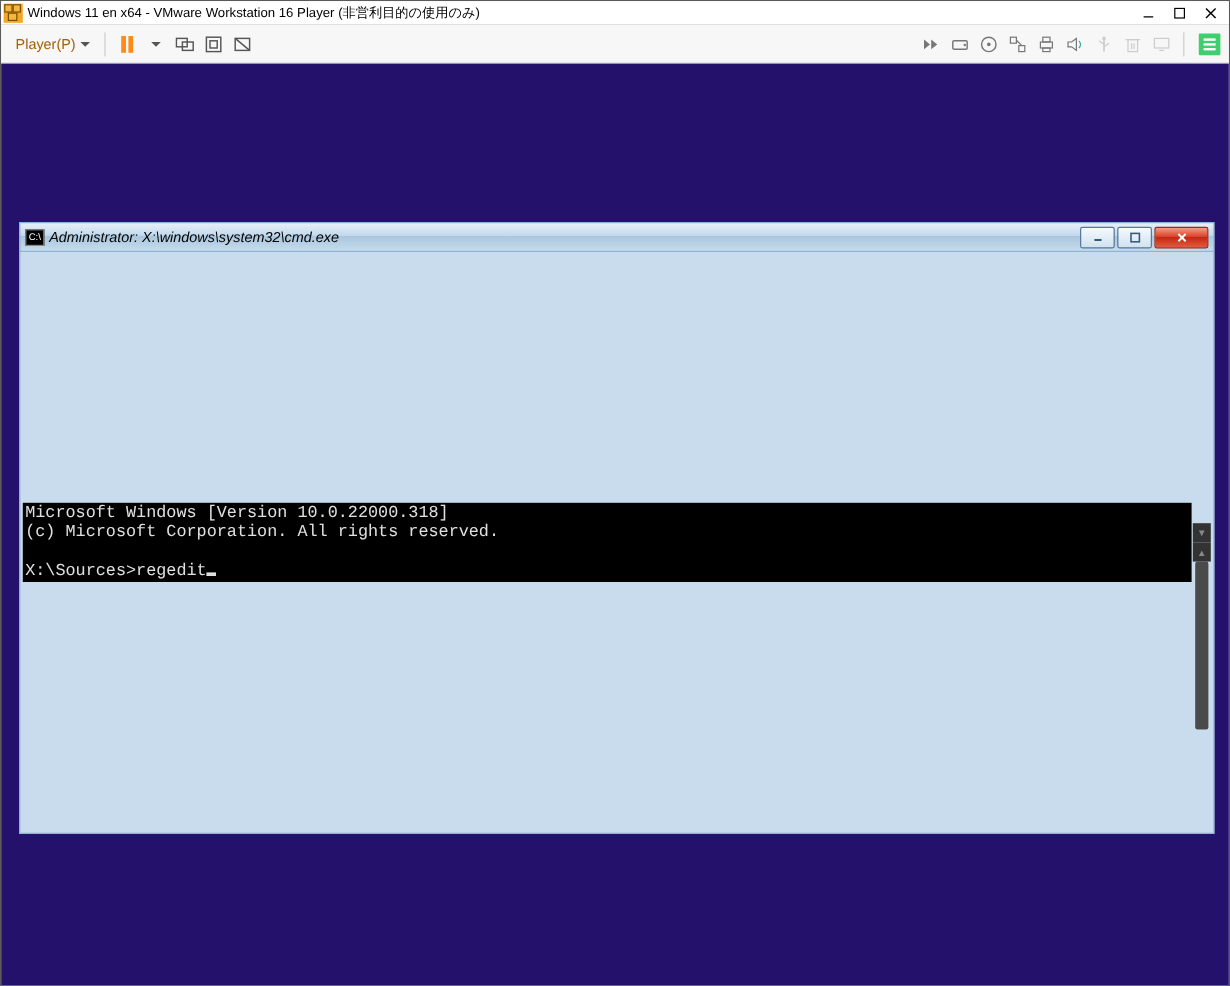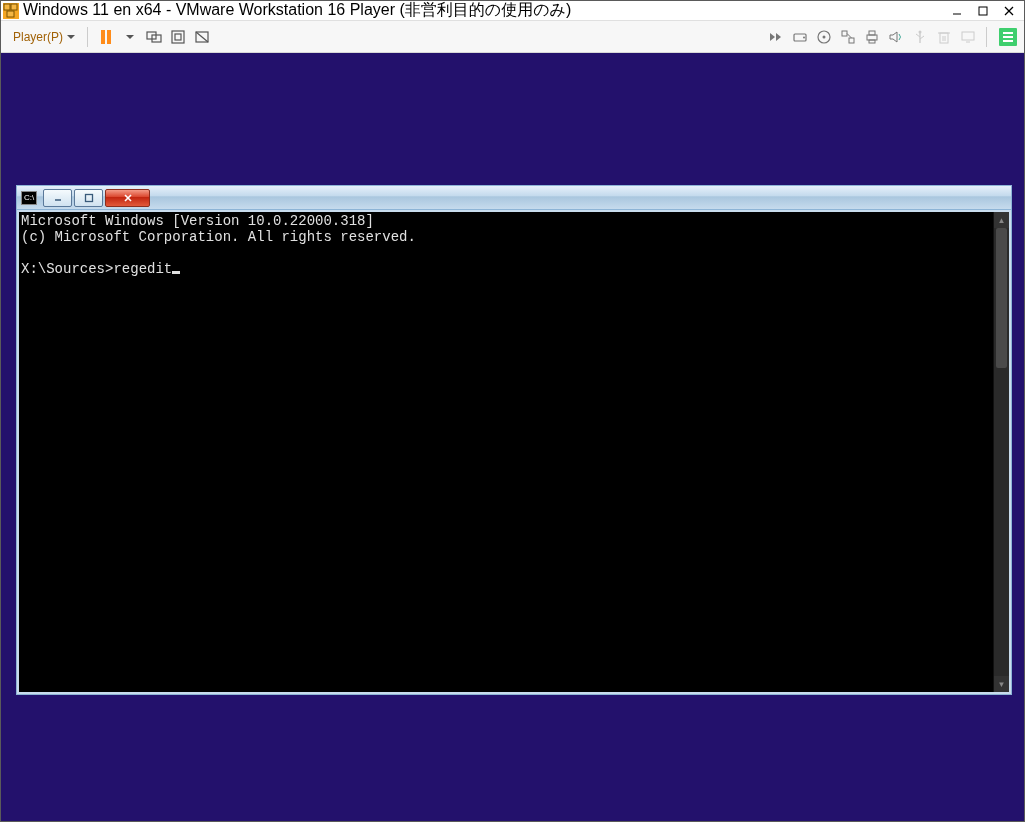--- a/index.html
+++ b/index.html
@@ -28,21 +28,21 @@
     padding: 0 2px;
     border-bottom: 1px solid #e0e0e0;
   }
   .vmware-icon {
     width: 16px; height: 16px;
     background: #f5a623;
     display: inline-flex; align-items: center; justify-content: center;
     font-size: 10px; font-weight: bold; color: #333;
     margin-right: 4px;
   }
-  .vmware-title { color: #000; font-size: 16px; flex: 1; }
+  .vmware-title { color: #000; font-size: 11px; flex: 1; }
   .window-controls { display: flex; gap: 0; }
   .window-btn {
     width: 26px; height: 20px;
     display: flex; align-items: center; justify-content: center;
     font-size: 12px; color: #000;
   }
 
   .vmware-toolbar {
     height: 32px;
     background: #f7f7f7;
@@ -134,20 +134,21 @@
     background: linear-gradient(to bottom, #f49a86, #d9432a 45%, #c22610 46%, #e25a3b);
     border-color: #8a2e1e; color: #fff;
   }
   .win7-btn svg { width: 10px; height: 10px; }
 
   .cmd-body-wrap {
     flex: 1;
     padding: 2px;
     display: flex;
     background: #c9dced;
+    align-items: center;
   }
   .cmd-body {
     flex: 1;
     background: #000;
     color: #e0e0e0;
     font-family: "Consolas", "Courier New", monospace;
     font-size: 14px;
     line-height: 16px;
     padding: 1px 2px;
     white-space: pre;
@@ -326,20 +327,21 @@
           </svg>
       </div>
     </div>
   </div>
 
   <div class="vm-desktop">
 
     <div class="cmd-window">
       <div class="cmd-titlebar">
         <span class="cmd-icon">C:\</span>
+        <span class="cmd-title">Administrator: X:\windows\system32\cmd.exe</span>
         <div class="win7-btn">
           <svg viewBox="0 0 10 10">
               <line x1="2" y1="7" x2="8" y2="7" stroke="#385a7a" stroke-width="1.5"></line>
             </svg>
         </div>
         <div class="win7-btn">
           <svg viewBox="0 0 10 10">
               <rect x="1.5" y="1.5" width="7" height="7" fill="none" stroke="#385a7a" stroke-width="1.3"></rect>
             </svg>
         </div>

